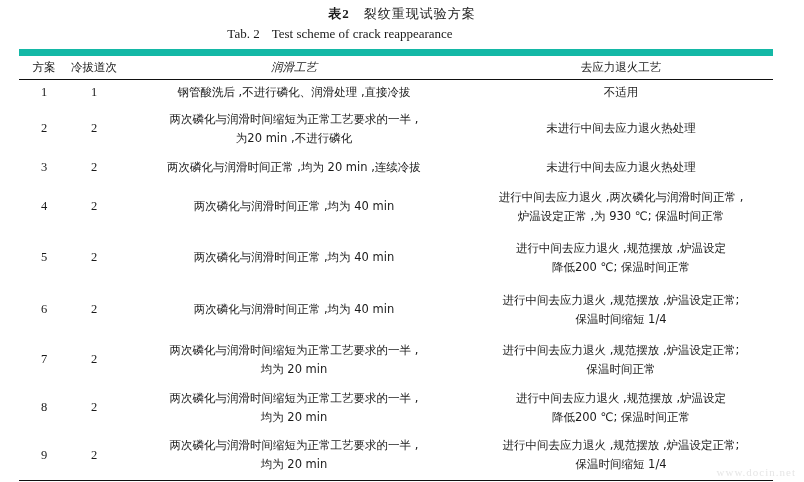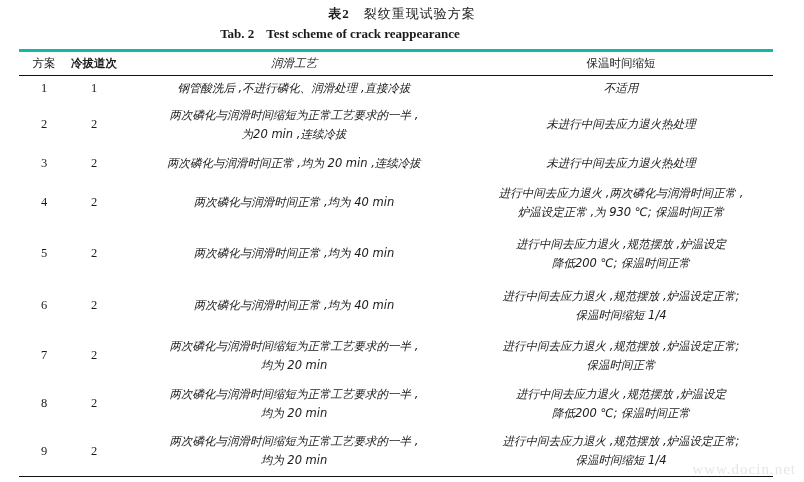--- a/index.html
+++ b/index.html
@@ -2,70 +2,70 @@
 <html><head>
 <meta charset="utf-8">
 <style>
   html, body { margin:0; padding:0; background:#ffffff; }
   body { width:804px; height:482px; position:relative; overflow:hidden;
          font-family:"DejaVu Sans", sans-serif; color:#1a1a1a; }
   .cap-cn { position:absolute; top:5px; left:0; width:804px; text-align:center;
             font-size:13px; letter-spacing:1px; }
   .cap-cn .num { font-family:"Liberation Serif", serif; font-weight:bold; margin-right:14px; }
   .cap-en { position:absolute; top:26px; left:0; width:680px; text-align:center;
-            font-family:"Liberation Serif", serif; font-weight:bold; font-size:13px; }
+            font-family:"Liberation Serif", serif; font-weight:normal; font-size:13px; }
   .cap-en .num { margin-right:12px; }
   table { position:absolute; top:49px; left:19px; width:754px; border-collapse:collapse;
           font-size:11.5px; }
-  thead tr { border-top:3px solid #14b8a6; border-bottom:1.5px solid #111; }
+  thead tr { border-top:7px solid #14b8a6; border-bottom:1.5px solid #111; }
   tbody { border-bottom:1.5px solid #111; }
   th { font-weight:normal; height:23px; text-align:center; padding:0; }
   td { text-align:center; vertical-align:middle; padding:0; line-height:19px; }
   td.n { font-family:"Liberation Serif", serif; font-size:12.5px; }
-  td .l { display:block; white-space:nowrap;font-style:italic; }
-  .c1 { width:50px; } .c2 { width:50px;font-weight:bold; } .c3 { width:350px;font-style:italic; } .c4 { width:304px; }
+  td .l { display:block; white-space:nowrap; }
+  .c1 { width:50px; } .c2 { width:50px; } .c3 { width:350px;font-style:italic; } .c4 { width:304px; }
   .wm { position:absolute; right:8px; bottom:4px; font-family:"Liberation Serif", serif;
-        font-size:15px; color:#e6e6e6; letter-spacing:1px; }
+        font-size:11px; color:#e6e6e6; letter-spacing:1px; }
 </style>
 </head>
 <body>
 
 <div class="cap-cn">
   <span class="num">表2</span><span>裂纹重现试验方案</span>
 </div>
 <div class="cap-en">
   <span class="num">Tab. 2</span><span>Test scheme of crack reappearance</span>
 </div>
 
 <table>
   <thead>
     <tr>
       <th class="c1">方案</th>
       <th class="c2">冷拔道次</th>
       <th class="c3">润滑工艺</th>
-      <th class="c4">保温时间缩短</th>
+      <th class="c4">去应力退火工艺</th>
     </tr>
   </thead>
   <tbody>
     <tr style="height:25px">
       <td class="n">1</td>
       <td class="n">1</td>
       <td>
           <span class="l">钢管酸洗后 ,不进行磷化、润滑处理 ,直接冷拔</span>
         </td>
       <td>
           <span class="l">不适用</span>
         </td>
     </tr>
     <tr style="height:48px">
       <td class="n">2</td>
       <td class="n">2</td>
       <td>
           <span class="l">两次磷化与润滑时间缩短为正常工艺要求的一半 ,</span>
-          <span class="l">为20 min ,连续冷拔</span>
+          <span class="l">为20 min ,不进行磷化</span>
         </td>
       <td>
           <span class="l">未进行中间去应力退火热处理</span>
         </td>
     </tr>
     <tr style="height:30px">
       <td class="n">3</td>
       <td class="n">2</td>
       <td>
           <span class="l">两次磷化与润滑时间正常 ,均为 20 min ,连续冷拔</span>

